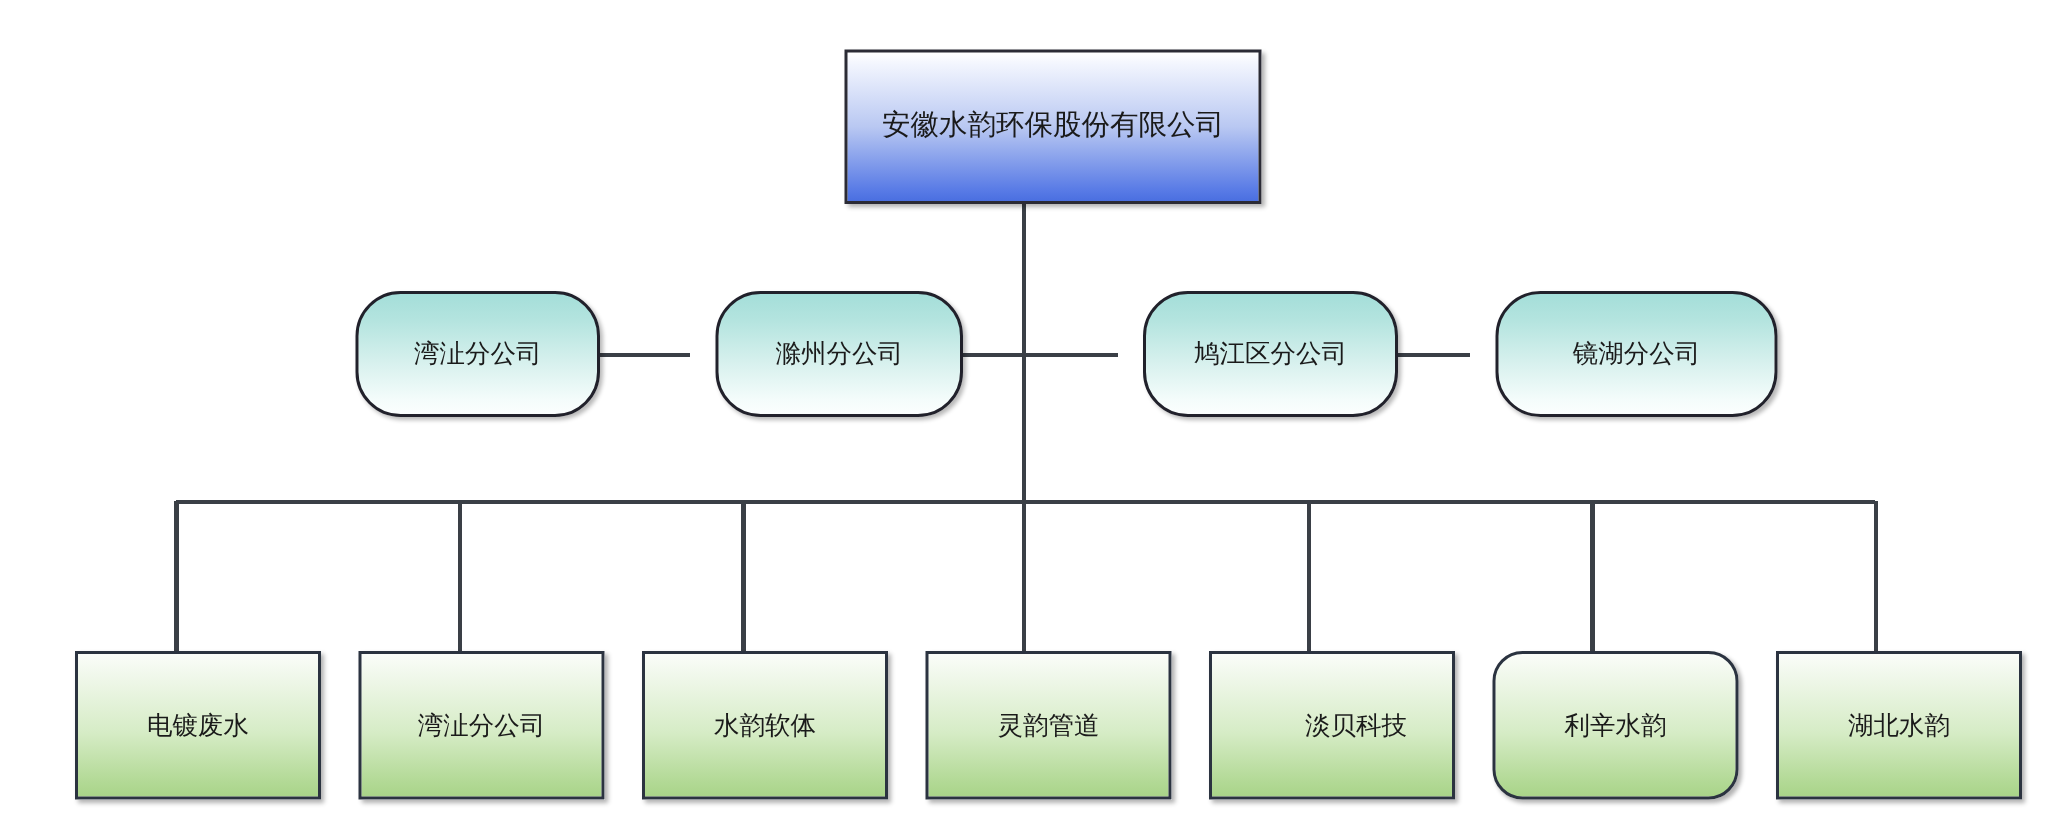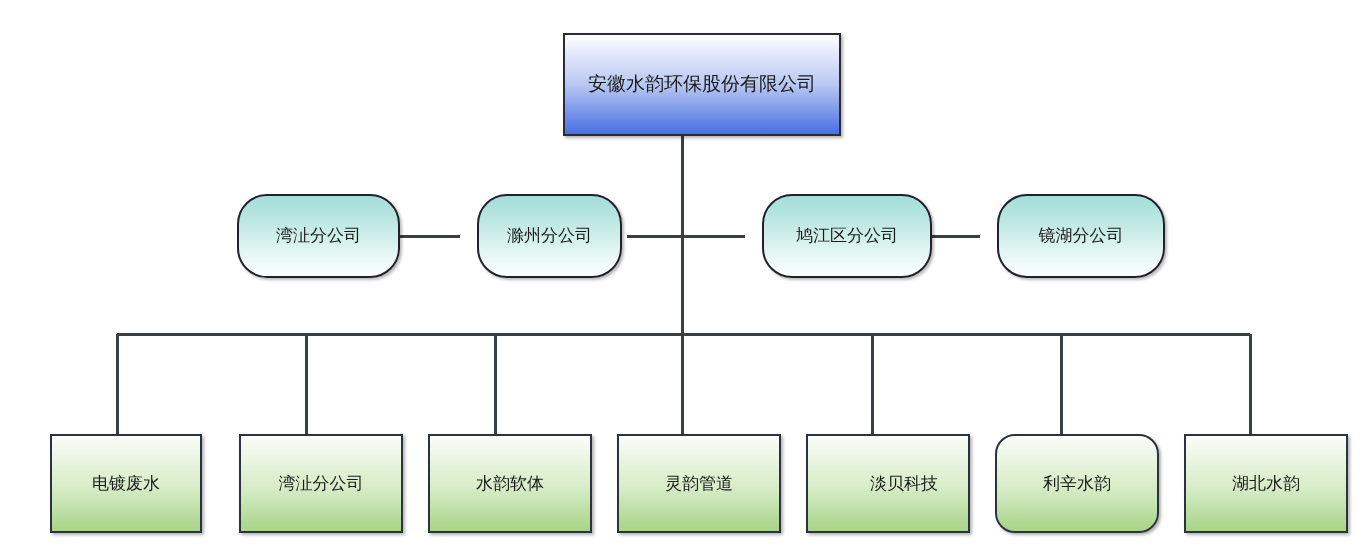--- a/index.html
+++ b/index.html
@@ -99,31 +99,31 @@
     </g>
   </svg>
 
   <div class="node node-root">
     <span>安徽水韵环保股份有限公司</span>
   </div>
 
   <div class="node node-branch" style="left:220px; width:163px;">
     <span>湾沚分公司</span>
   </div>
-  <div class="node node-branch" style="left:460px; width:145px;align-items:center;">
+  <div class="node node-branch" style="left:460px; width:165px;align-items:center;">
     <span>滁州分公司</span>
   </div>
   <div class="node node-branch" style="left:745px; width:170px;">
     <span>鸠江区分公司</span>
   </div>
-  <div class="node node-branch" style="left:980px; width:168px;text-align:center;">
+  <div class="node node-branch" style="left:980px; width:188px;text-align:center;">
     <span>镜湖分公司</span>
   </div>
 
-  <div class="node node-sub" style="left:33px; width:152px;">
+  <div class="node node-sub" style="left:33px; width:164px;">
     <span>电镀废水</span>
   </div>
   <div class="node node-sub" style="left:222px; width:164px;">
     <span>湾沚分公司</span>
   </div>
   <div class="node node-sub" style="left:411px; width:164px;">
     <span>水韵软体</span>
   </div>
   <div class="node node-sub" style="left:600px; width:164px;">
     <span>灵韵管道</span>

